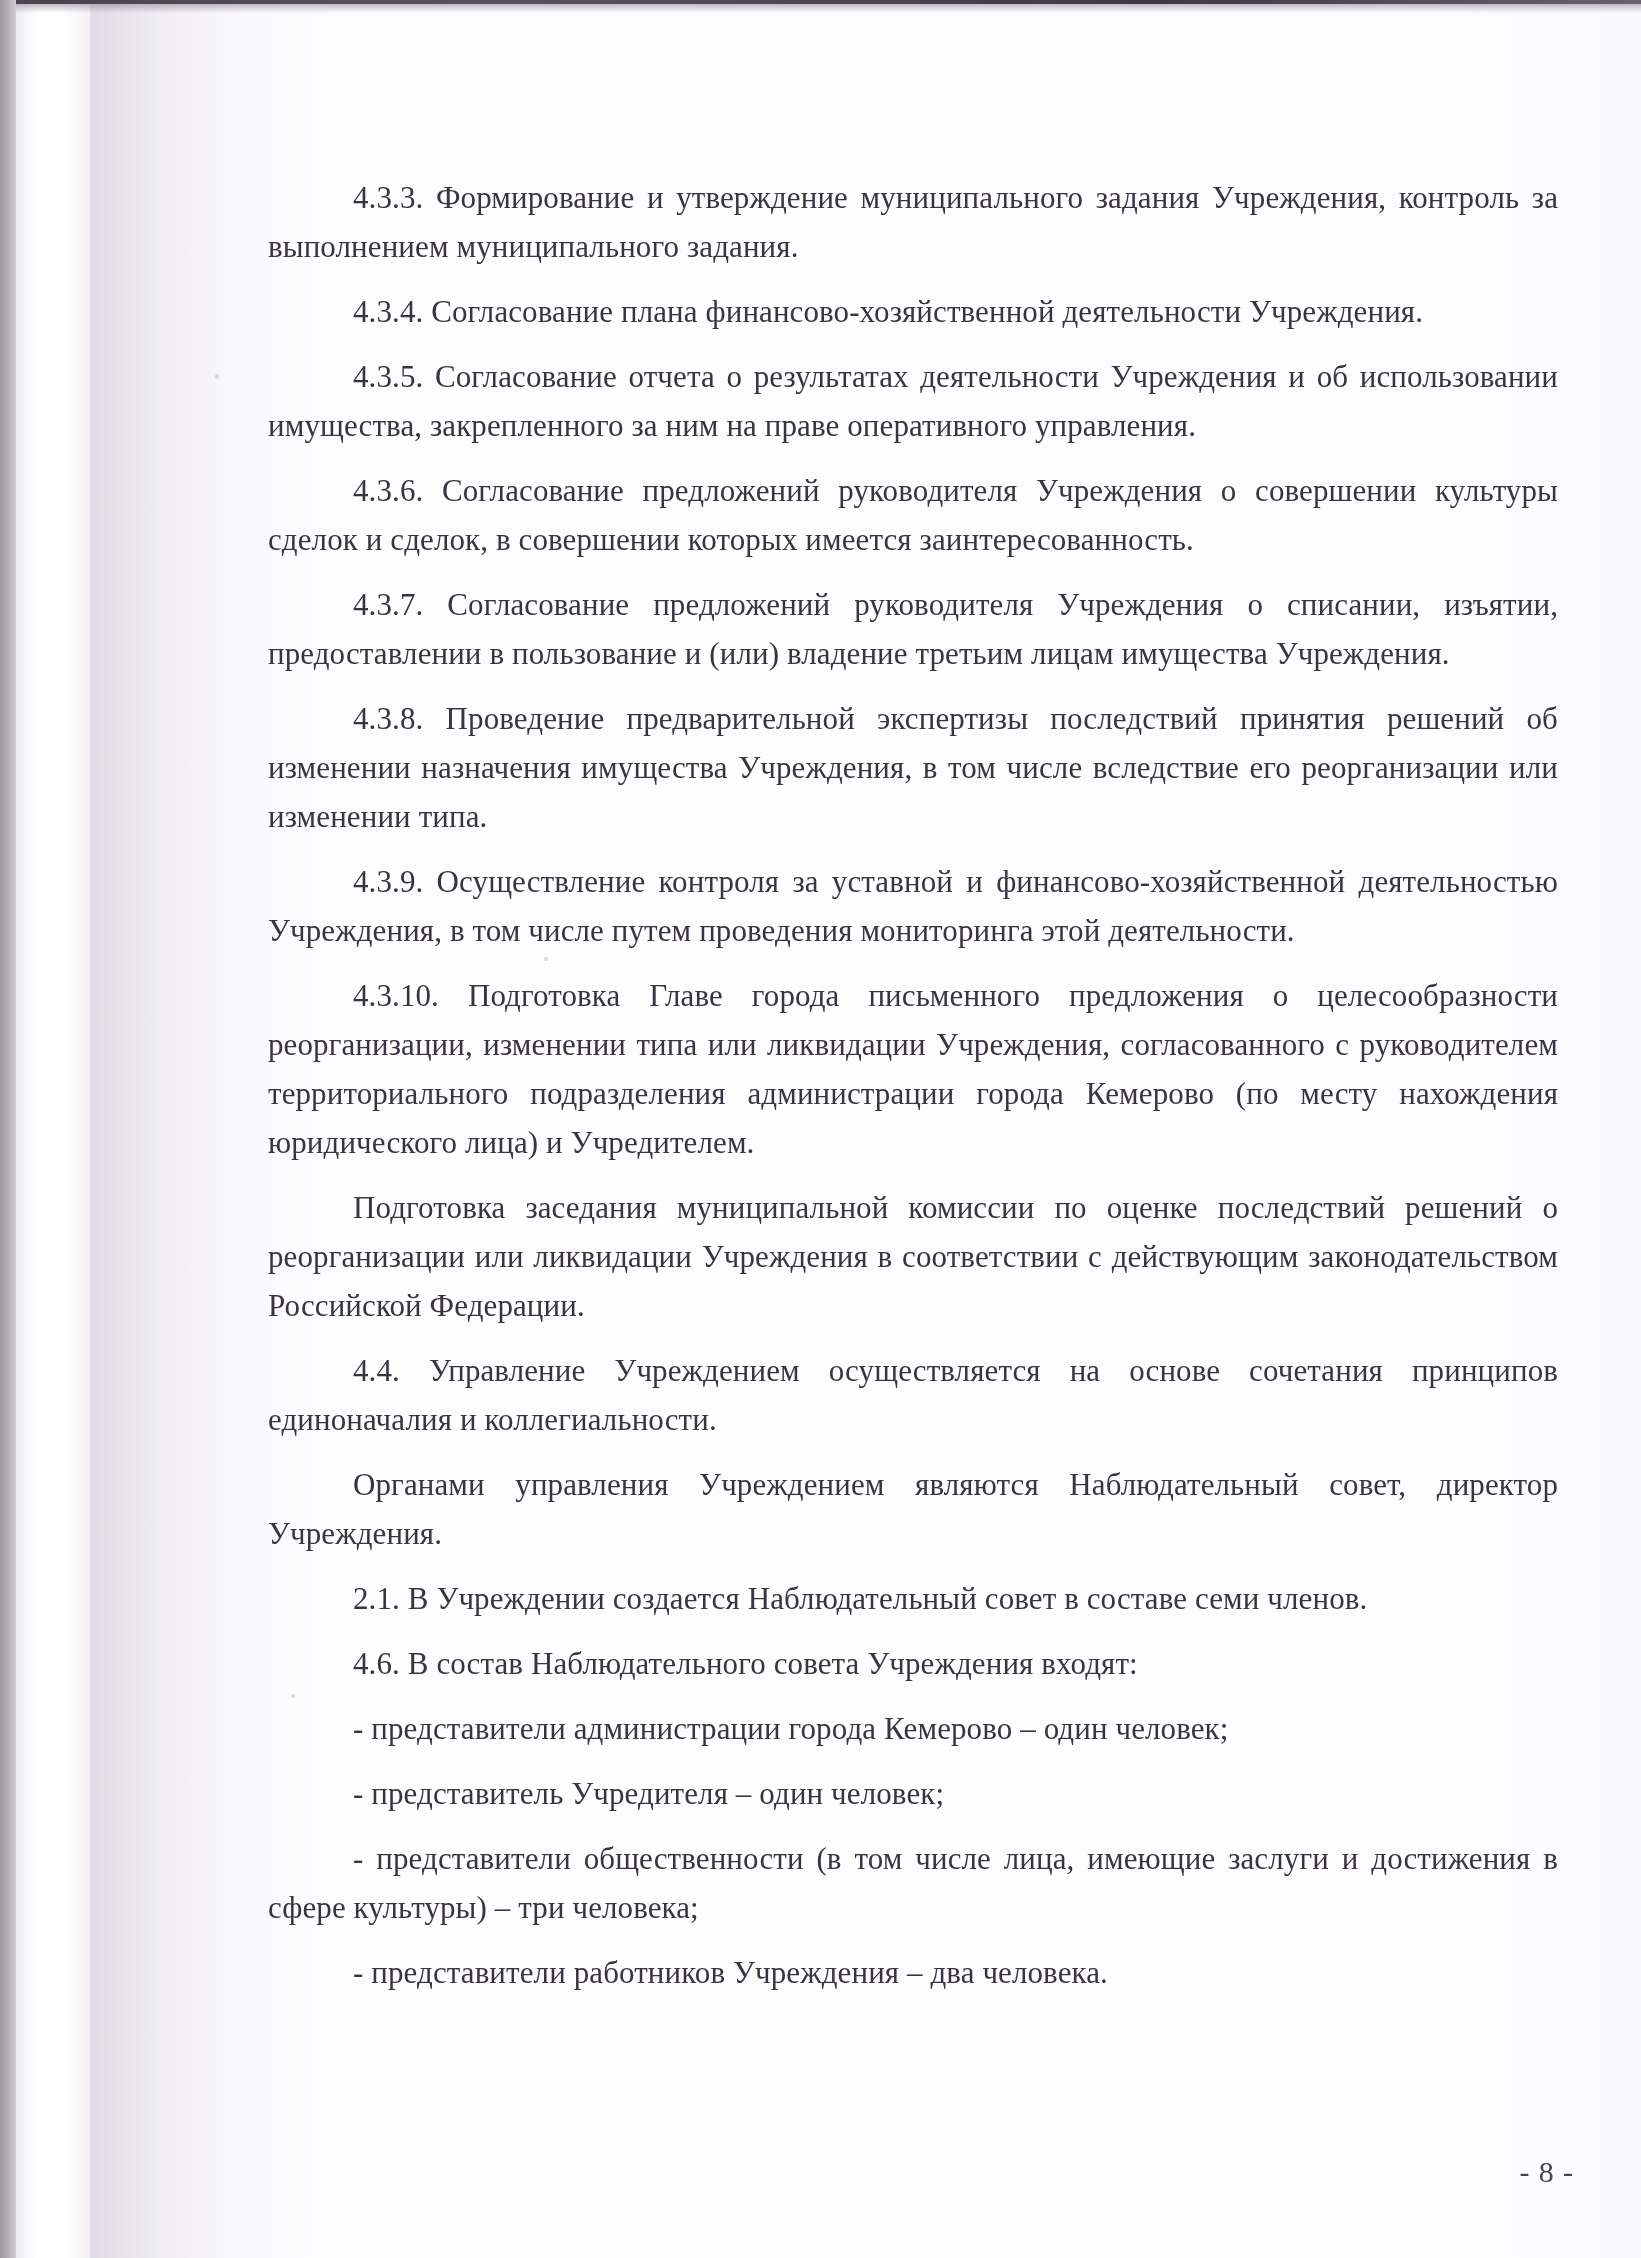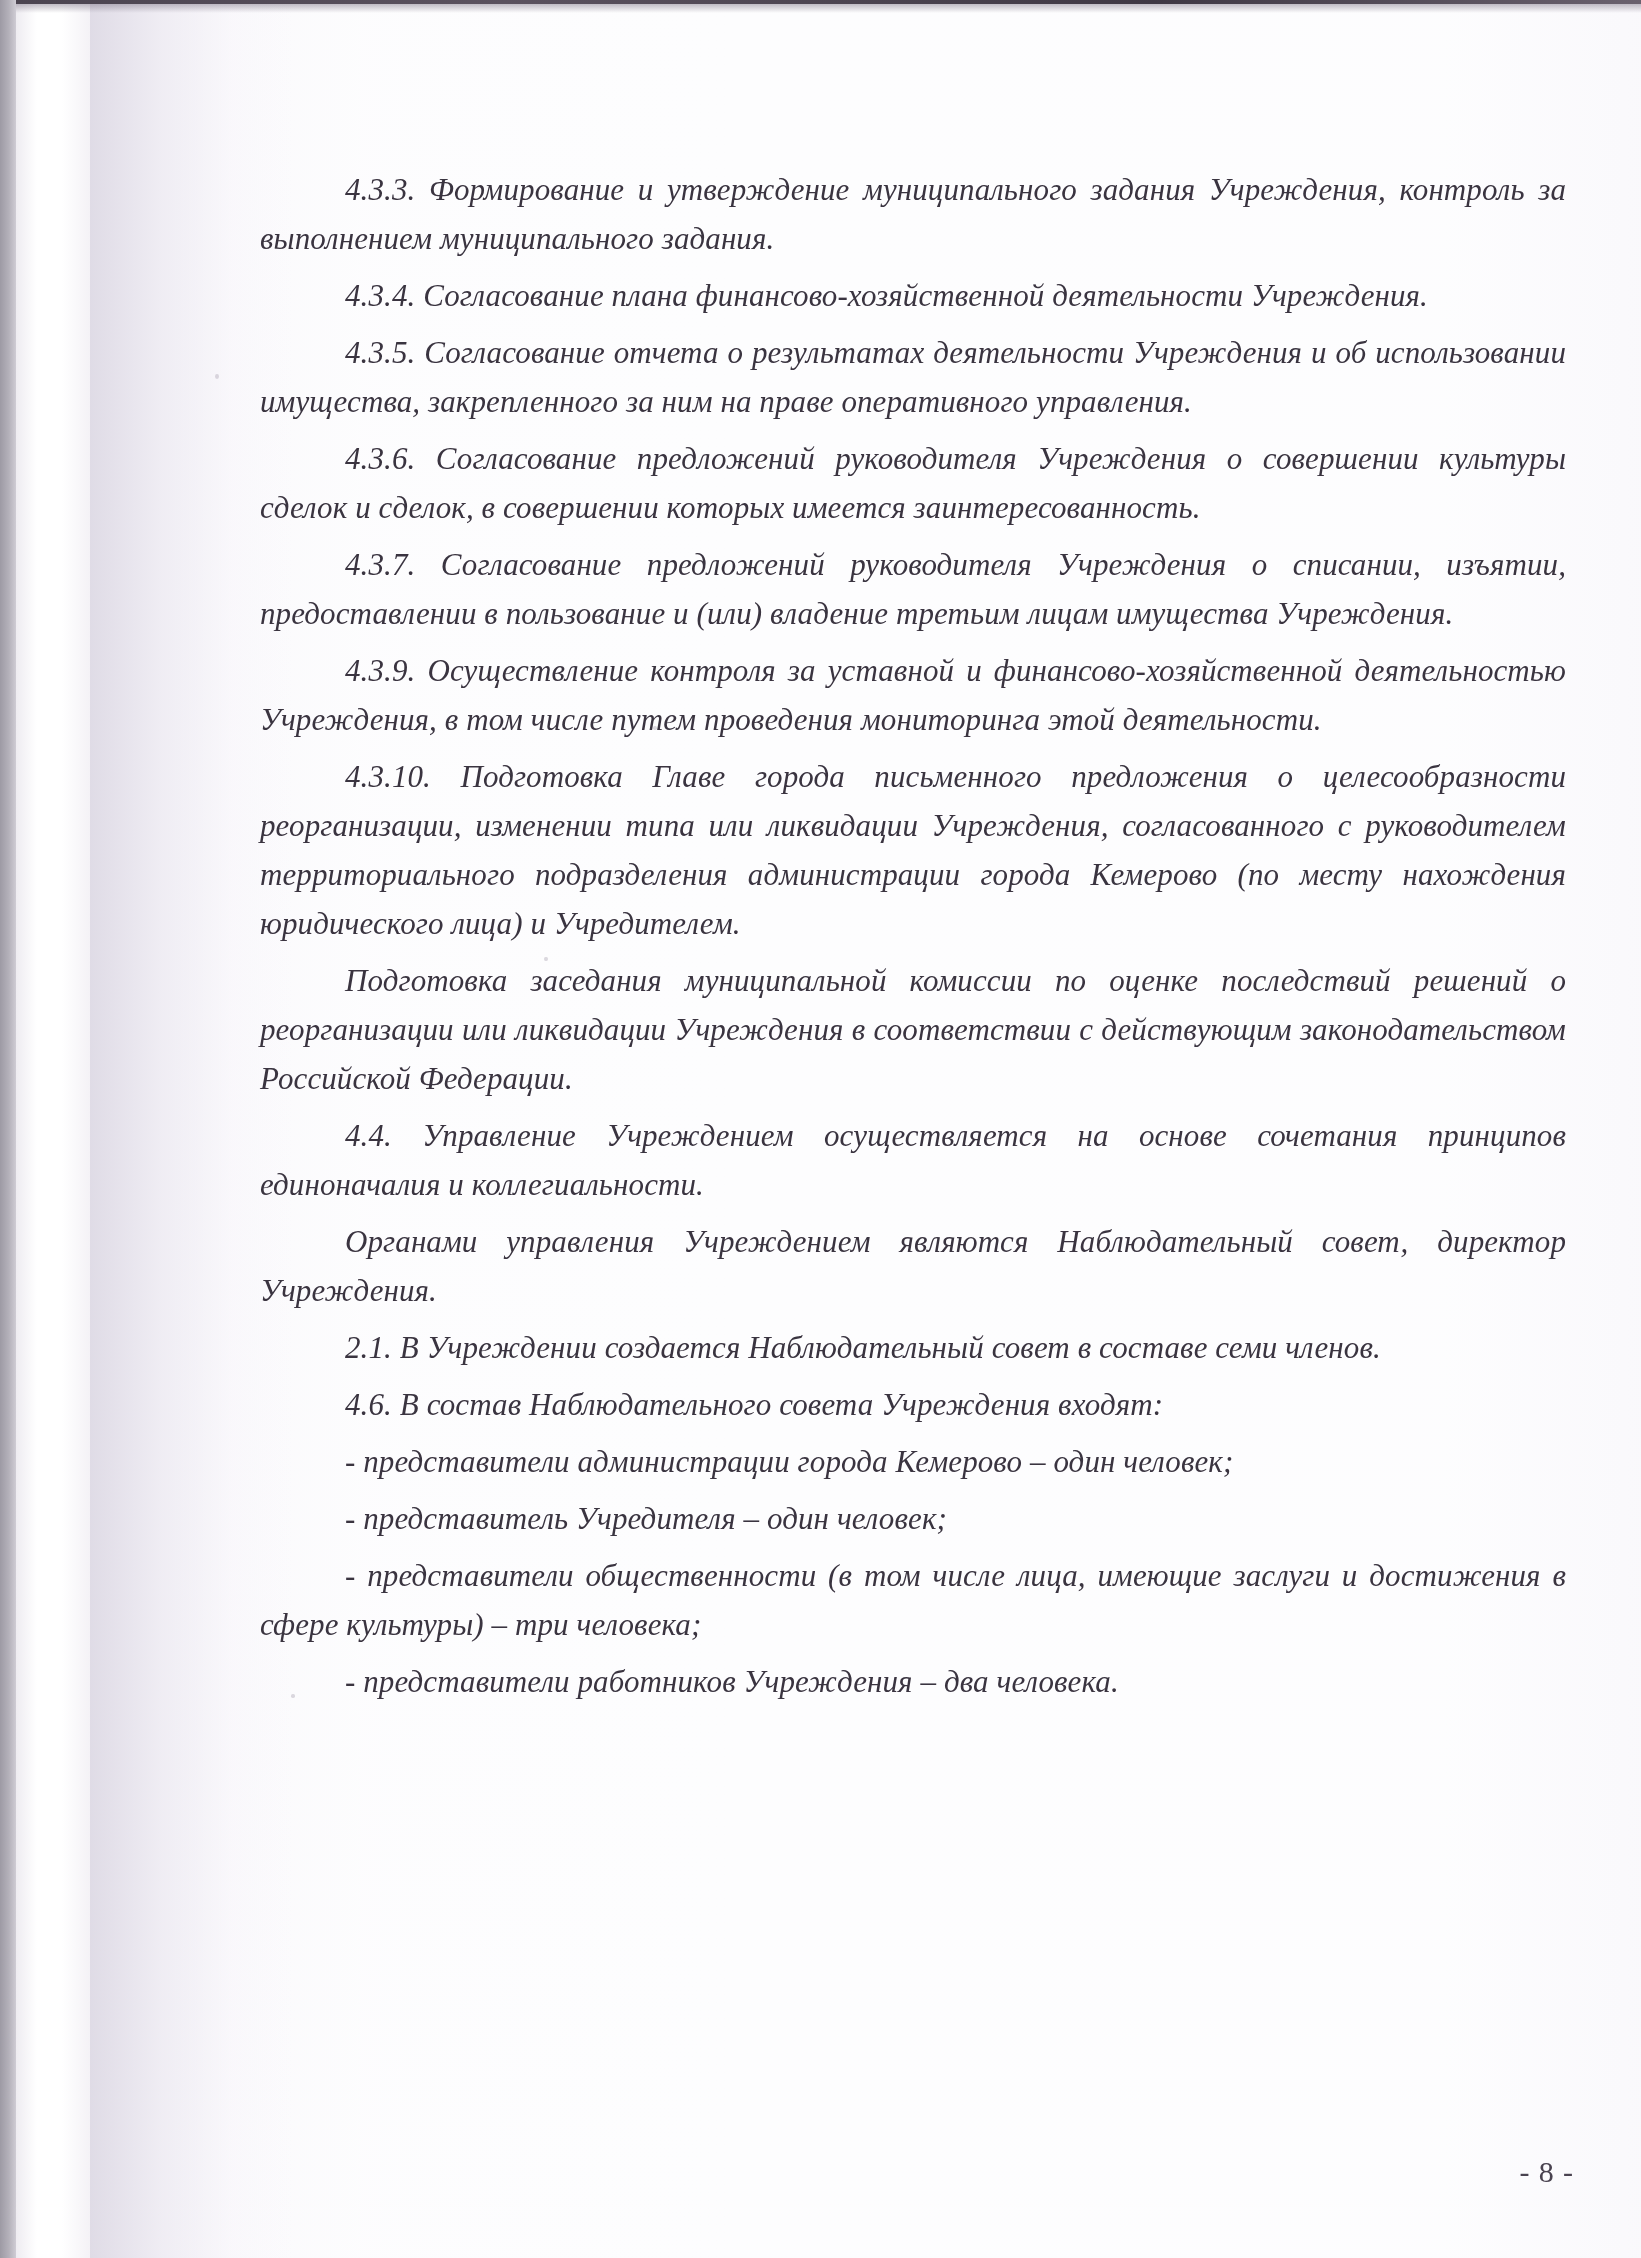--- a/index.html
+++ b/index.html
@@ -85,28 +85,27 @@
 
   .content {
     position: absolute;
     left: 252px;
     top: 157px;
     width: 1322px;
     z-index: 6;
   }
 
   p.para {
-    margin: 8px;
+    margin: 16px;
     font-size: 31px;
     line-height: 49px;
     color: #3a3440;
     text-align: justify;
     text-indent: 85px;
     letter-spacing: 0.1px;
-    font-style: italic;
     -webkit-font-smoothing: antialiased;
   }
 
   .page-number {
     position: absolute;
     right: 68px;
     bottom: 69px;
     font-size: 30px;
     color: #4a4350;
     font-family: "Liberation Serif", "DejaVu Serif", serif;
@@ -145,20 +144,21 @@
     <p class="para">4.3.3. Формирование и утверждение муниципального задания Учреждения, контроль за выполнением муниципального задания.</p>
 
     <p class="para">4.3.4. Согласование плана финансово-хозяйственной деятельности Учреждения.</p>
 
     <p class="para">4.3.5. Согласование отчета о результатах деятельности Учреждения и об использовании имущества, закрепленного за ним на праве оперативного управления.</p>
 
     <p class="para">4.3.6. Согласование предложений руководителя Учреждения о совершении культуры сделок и сделок, в совершении которых имеется заинтересованность.</p>
 
     <p class="para">4.3.7. Согласование предложений руководителя Учреждения о списании, изъятии, предоставлении в пользование и (или) владение третьим лицам имущества Учреждения.</p>
 
+    <p class="para">4.3.8. Проведение предварительной экспертизы последствий принятия решений об изменении назначения имущества Учреждения, в том числе вследствие его реорганизации или изменении типа.</p>
 
     <p class="para">4.3.9. Осуществление контроля за уставной и финансово-хозяйственной деятельностью Учреждения, в том числе путем проведения мониторинга этой деятельности.</p>
 
     <p class="para">4.3.10. Подготовка Главе города письменного предложения о целесообразности реорганизации, изменении типа или ликвидации Учреждения, согласованного с руководителем территориального подразделения администрации города Кемерово (по месту нахождения юридического лица) и Учредителем.</p>
 
     <p class="para">Подготовка заседания муниципальной комиссии по оценке последствий решений о реорганизации или ликвидации Учреждения в соответствии с действующим законодательством Российской Федерации.</p>
 
 
     <p class="para">4.4. Управление Учреждением осуществляется на основе сочетания принципов единоначалия и коллегиальности.</p>
 

